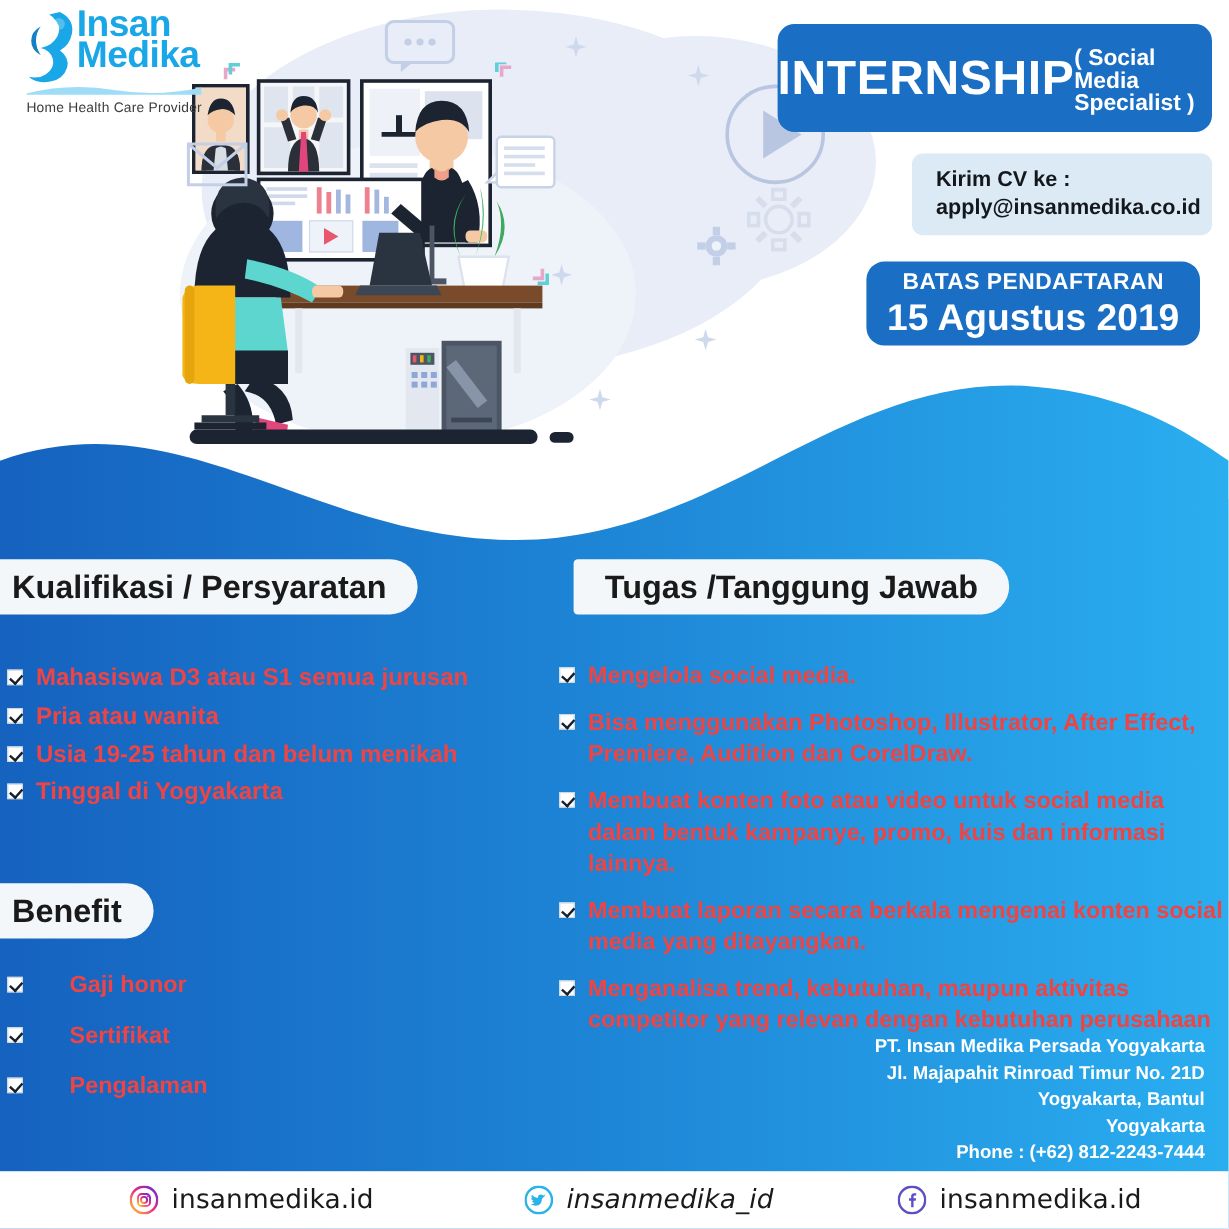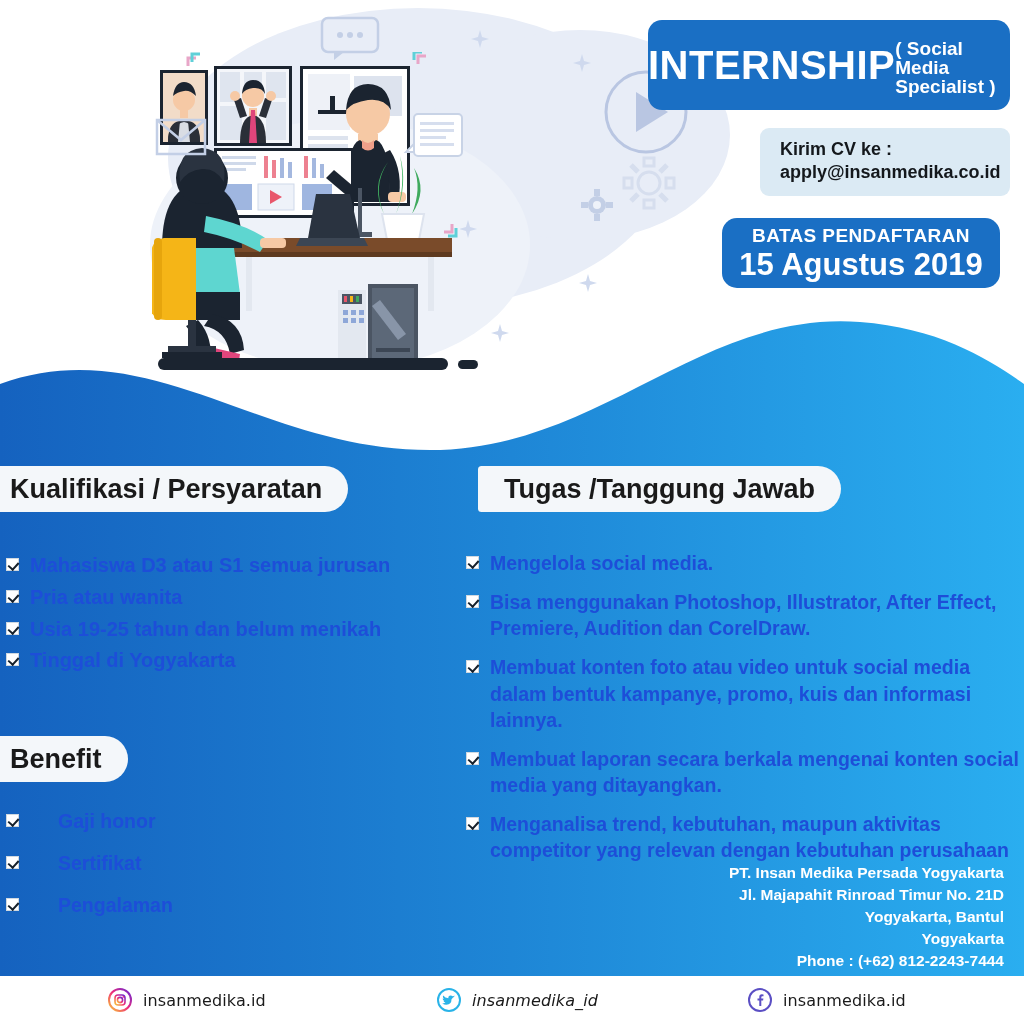--- a/index.html
+++ b/index.html
@@ -146,21 +146,21 @@
                       border-radius: 4px 26px 26px 4px; }
 
   
   .list { position: absolute; z-index: 30; }
   #list-kualifikasi { left: 6px; top: 552px; width: 440px; }
   #list-benefit     { left: 6px; top: 808px; width: 330px; }
   #list-tugas       { left: 466px; top: 550px; width: 556px; }
 
   .li {
     display: flex; align-items: flex-start;
-    color: #1d4ed8;
+    color: #ef4444;
     font-size: 19.5px; font-weight: bold;
     line-height: 1.34;
     margin-bottom: 6px;
   }
   #list-kualifikasi .li { font-size: 20px; margin-bottom: 5px; }
   #list-benefit .li { font-size: 19.5px; margin-bottom: 16px; gap: 28px; }
   #list-tugas .li { font-size: 19.5px; margin-bottom: 13px; }
 
   .cbox {
     flex: 0 0 auto;
@@ -201,21 +201,21 @@
     z-index: 50;
   }
   .social {
     display: flex; align-items: center;
     position: absolute;
   }
   #social-ig { left: 108px; }
   #social-tw { left: 437px; font-style: italic; }
   #social-fb { left: 748px; }
   .social-label {
-    font-size: 16px; color: #1a1a1a; margin-left: 11px;
+    font-size: 22px; color: #1a1a1a; margin-left: 11px;
     font-family: "DejaVu Sans", sans-serif;
     letter-spacing: 0.1px;
   }
 </style>
 </head>
 <body>
 
 <div id="poster">
 
   <div class="top-area">
@@ -441,20 +441,36 @@
           <stop offset="0%" stop-color="#1562bf"></stop>
           <stop offset="50%" stop-color="#1e86d6"></stop>
           <stop offset="100%" stop-color="#2aaef0"></stop>
         </linearGradient>
       </defs>
       <path d="M0 84 C 150 30, 260 150, 430 150 C 600 150, 700 10, 860 22 C 940 28, 990 60, 1024 84 L1024 724 L0 724 Z" fill="url(#blueGrad2)"></path>
       <path d="M0 110 C 140 60, 270 180, 440 182 C 610 184, 720 50, 880 60 C 950 64, 995 92, 1024 116 L1024 724 L0 724 Z" fill="url(#blueGrad2)" opacity="0.55"></path>
     </svg>
   </div>
 
+  <div class="logo">
+    <svg class="logo-mark" viewBox="0 0 48 62">
+      <path d="M30 2 q12 6 10 18 q-2 10 -10 14 q8 6 6 14 q-3 10 -14 12 q-12 2 -18 -4 q8 2 14 -2
+               q8 -5 6 -13 q-2 -7 -10 -9 q10 -2 14 -10 q3 -7 -1 -12 q-2 -4 -6 -6 Z" fill="#1aa7e8"></path>
+      <path d="M14 14 q-8 4 -8 12 q0 8 8 12 q-4 -6 -4 -12 q0 -7 4 -12 Z" fill="#1580c4"></path>
+      <circle cx="29" cy="12" r="5" fill="#ffffff" opacity="0.25"></circle>
+    </svg>
+    <div class="logo-text">
+      <span class="logo-insan">Insan</span>
+      <span class="logo-medika">Medika</span>
+    </div>
+    <svg class="logo-swoosh" viewBox="0 0 146 10">
+      <path d="M0 8 q36 -9 73 -3 q37 6 73 -2 l0 6 l-146 0 Z" fill="#9fdcf7"></path>
+    </svg>
+    <div class="logo-tag">Home Health Care Provider</div>
+  </div>
 
   <div class="internship-badge">
     <div class="internship-title">INTERNSHIP</div>
     <div class="internship-sub">( Social Media Specialist )</div>
   </div>
 
   <div class="cv-box">
     <div class="cv-line1">Kirim CV ke :</div>
     <div class="cv-line2">apply@insanmedika.co.id</div>
   </div>

